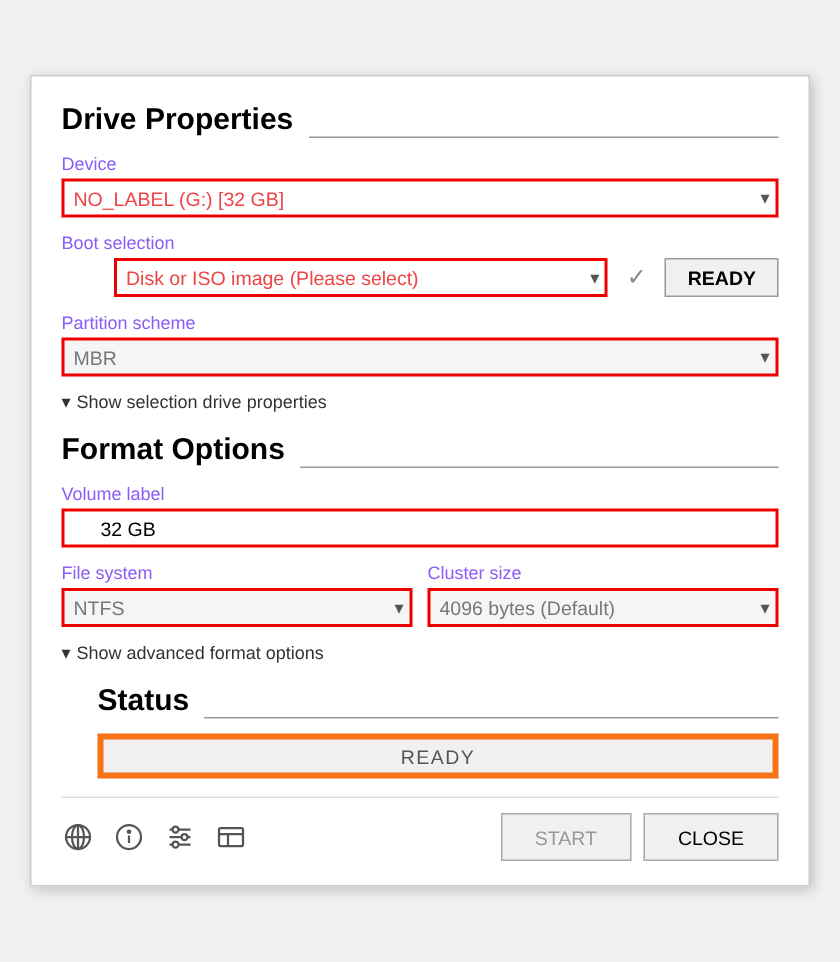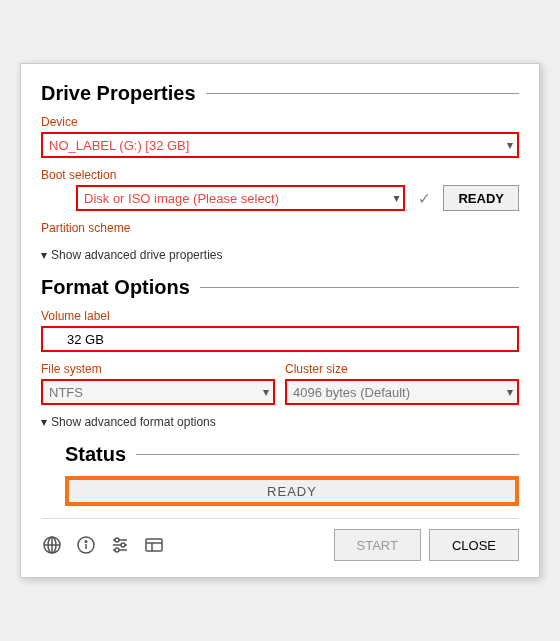--- a/index.html
+++ b/index.html
@@ -16,38 +16,38 @@
     }
     .dialog {
       background: #ffffff;
       width: 520px;
       padding: 18px 20px 16px 20px;
       border: 1px solid #ccc;
       box-shadow: 2px 2px 8px rgba(0,0,0,0.2);
     }
     .section-header {
       display: flex;
-      align-items: center;
+      align-items: flex-end;
       margin-bottom: 10px;
     }
     .section-title {
       font-size: 20px;
       font-weight: bold;
       color: #000;
       white-space: nowrap;
       margin-right: 10px;
     }
     .section-line {
       flex: 1;
       height: 1px;
       background: #999;
     }
     .field-label {
       font-size: 12px;
-      color: #c2410c;
+      color: #8b5cf6;
       margin-bottom: 3px;
     }
     .field-group {
       margin-bottom: 10px;
     }
     .select-box {
       width: 100%;
       height: 26px;
       border: 2px solid #e00;
       background: #fff;
@@ -222,26 +222,31 @@
         </div>
       </div>
       <div class="check-icon">✓</div>
       <button class="select-btn">READY</button>
     </div>
   </div>
 
   <div class="row">
     <div class="col">
       <div class="field-label">Partition scheme</div>
+      <div class="select-wrapper">
+        <select class="select-box disabled-select">
+          <option>MBR</option>
+        </select>
+      </div>
     </div>
   </div>
 
   <div class="show-advanced">
     <span>▾</span>
-    <span>Show advanced drive properties</span>
+    <span>Show selection drive properties</span>
   </div>
 
   <div class="section-header">
     <span class="section-title">Format Options</span>
     <div class="section-line"></div>
   </div>
 
   <div class="field-group">
     <div class="field-label">Volume label</div>
     <input class="input-box" type="text" value="32 GB" style="">

